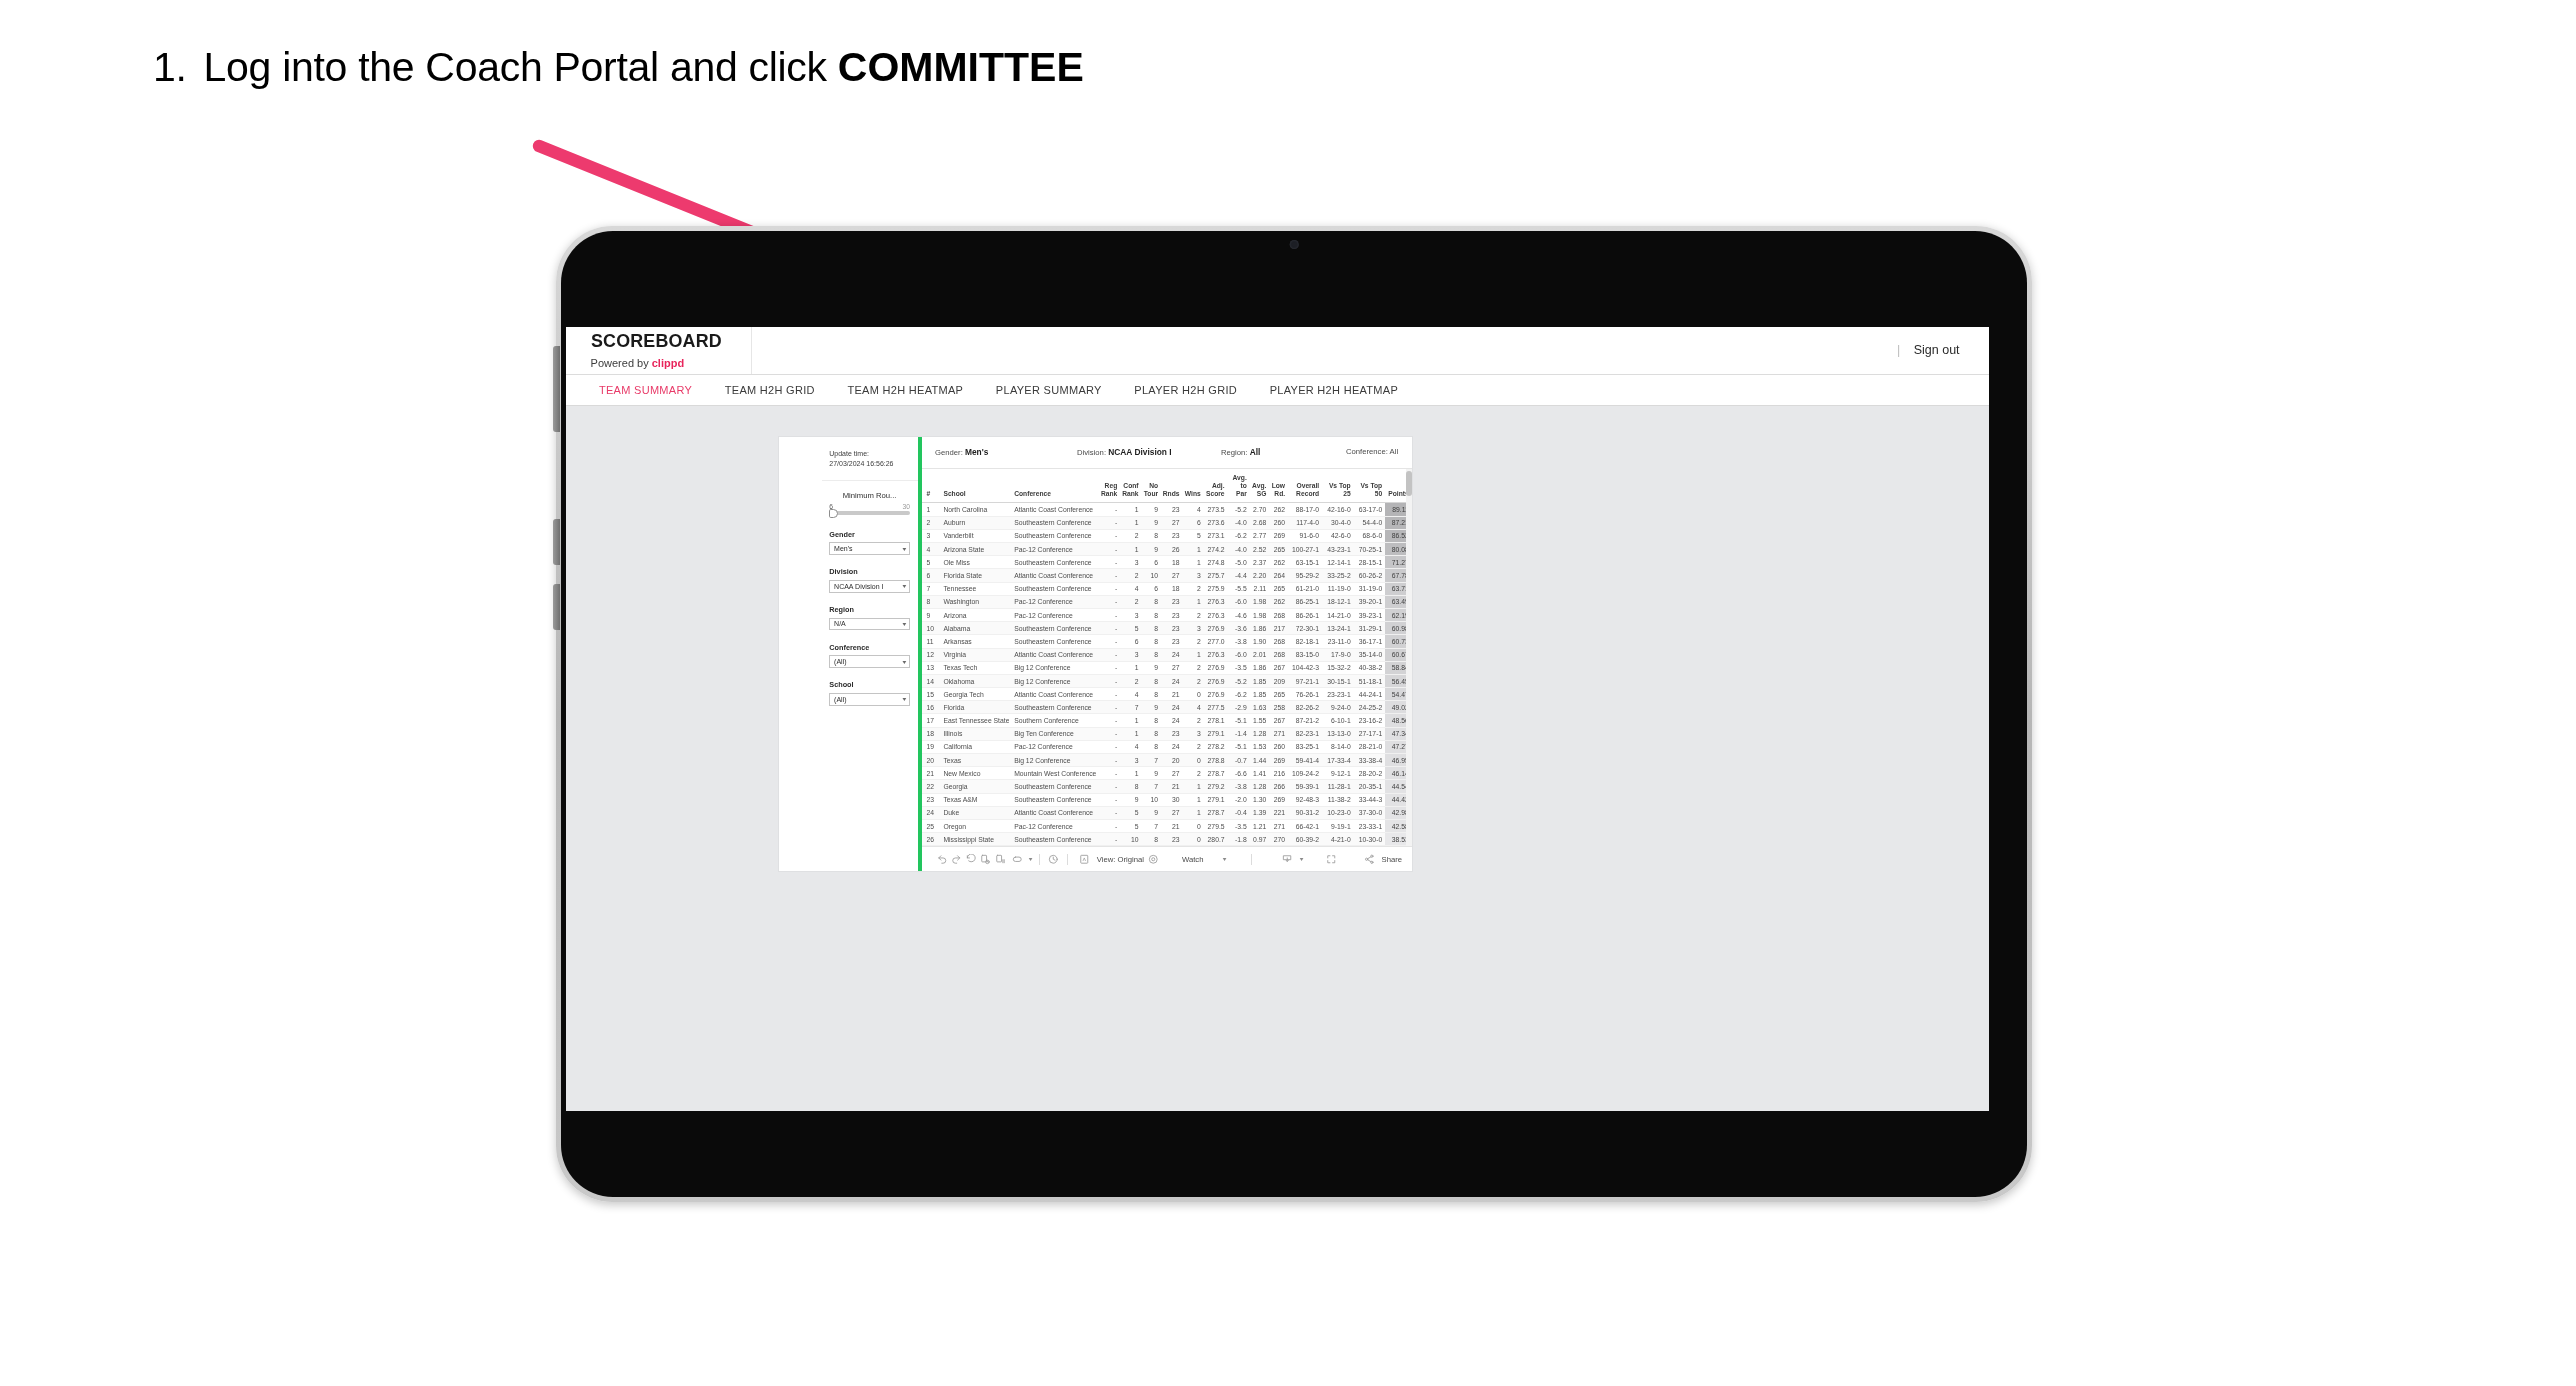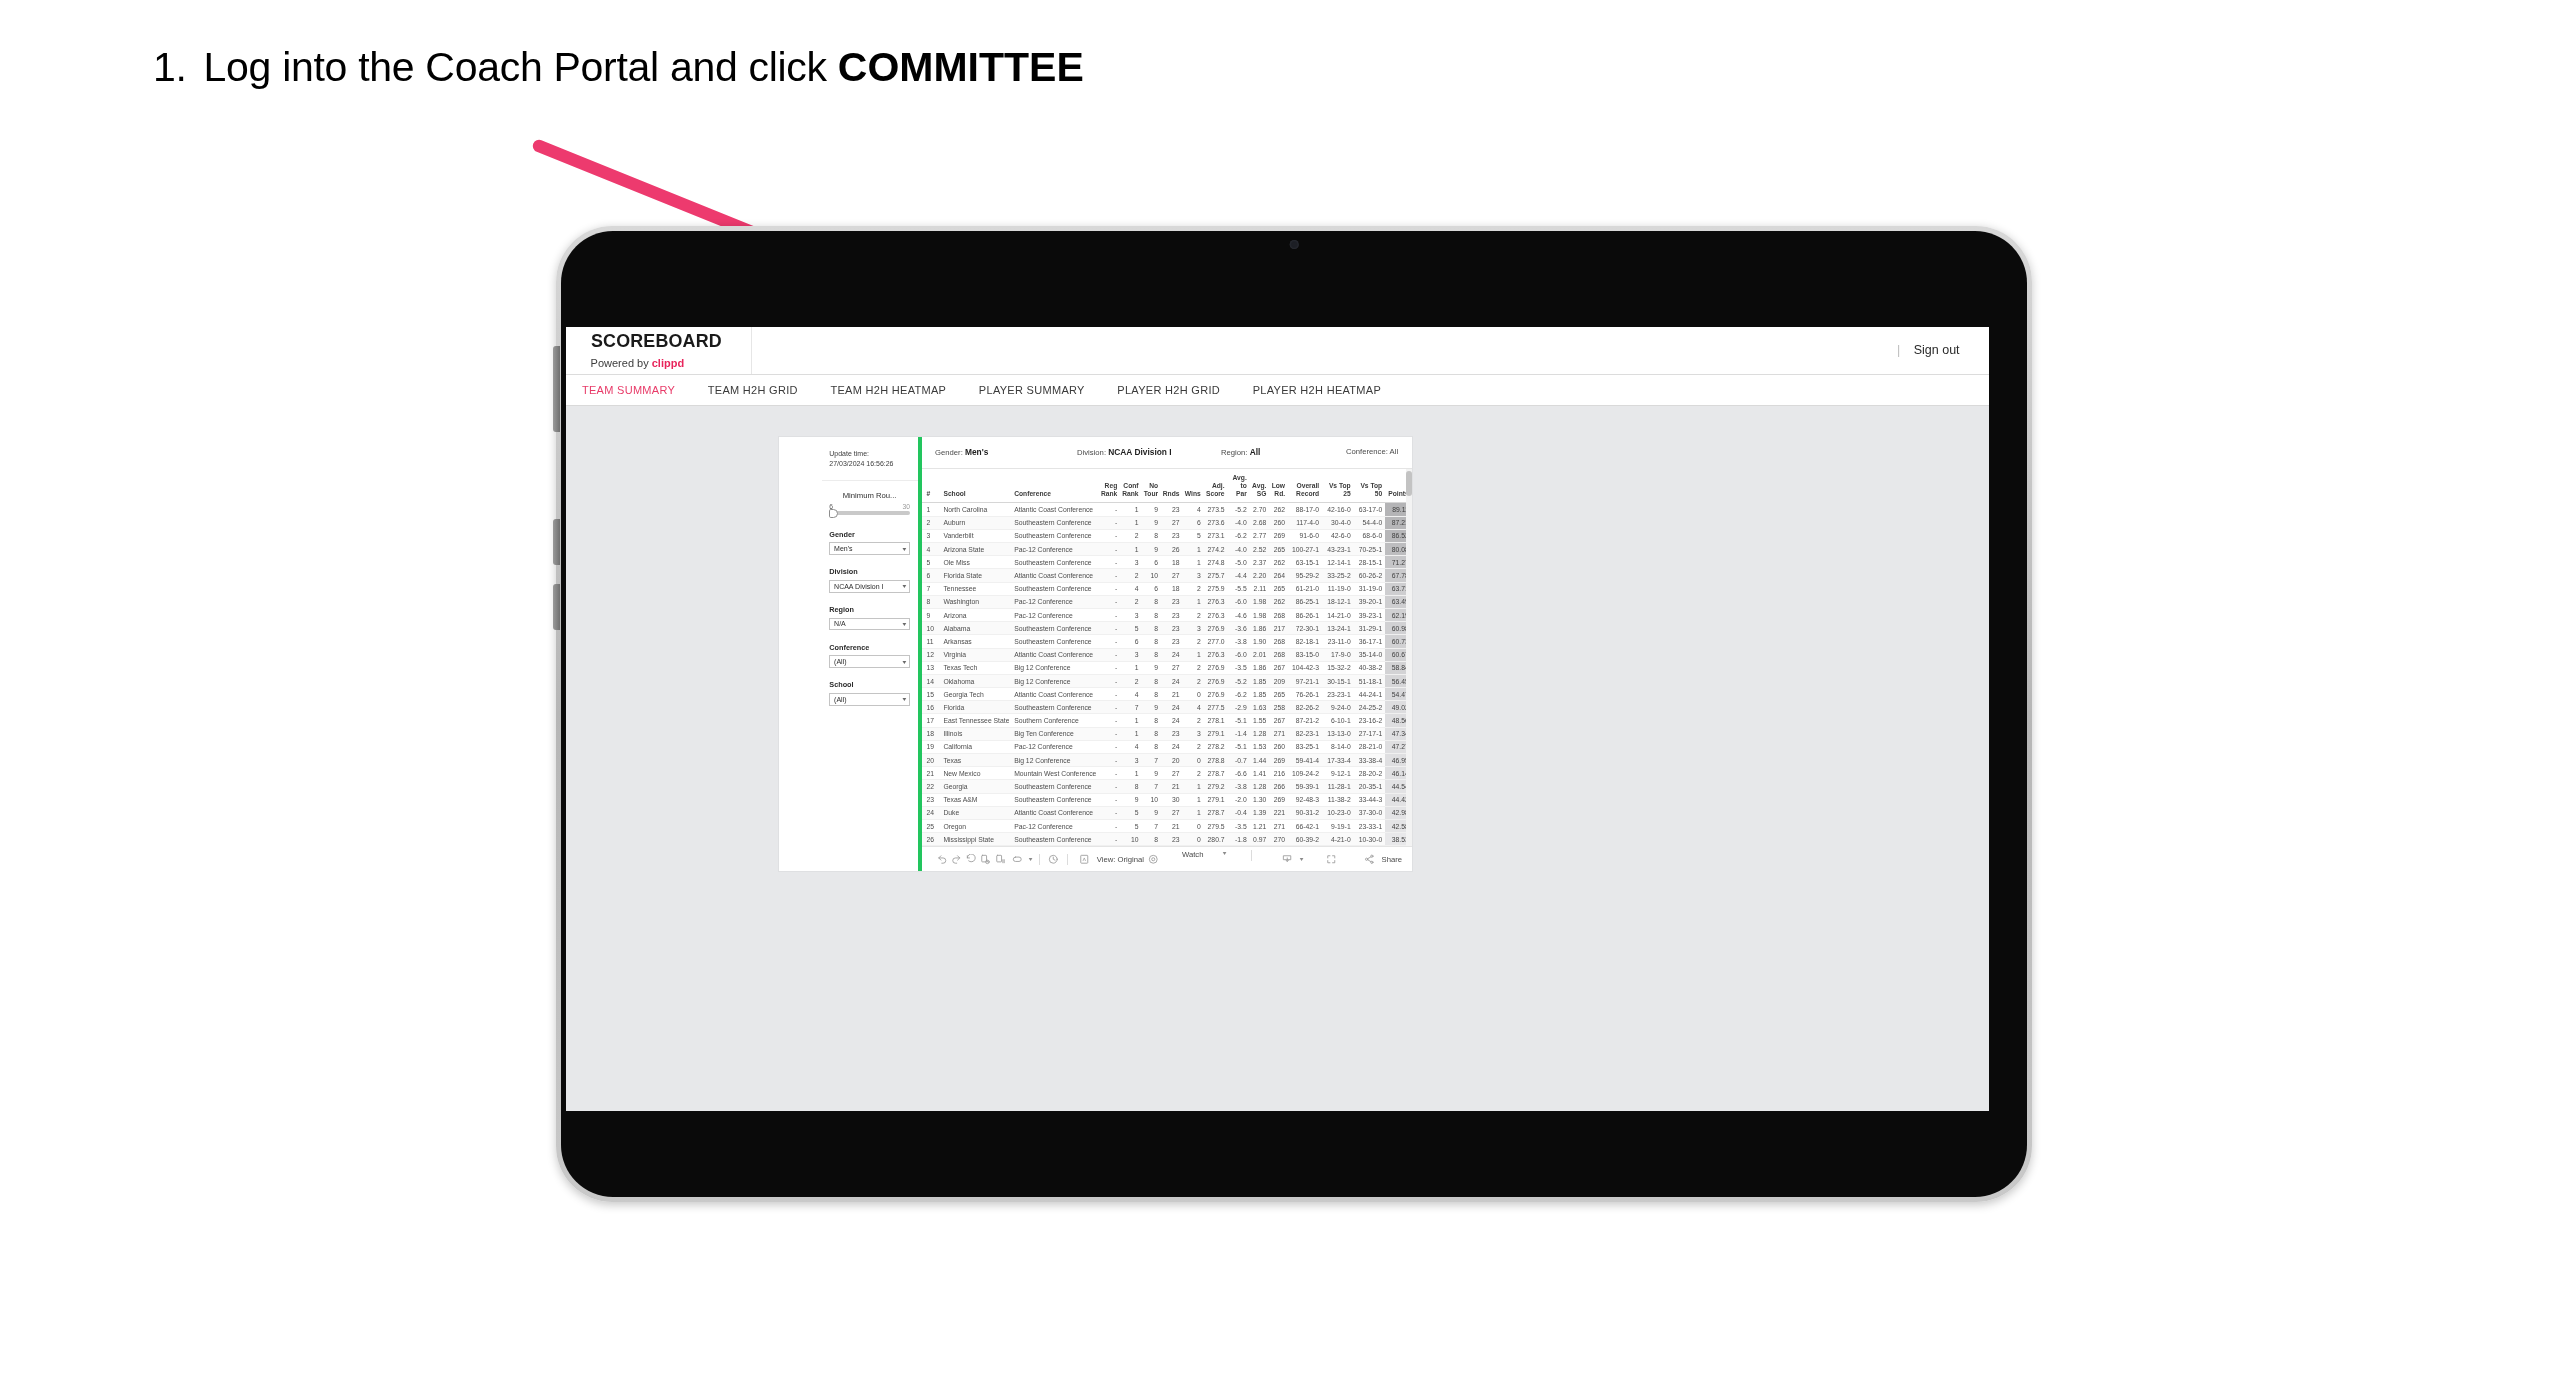--- a/index.html
+++ b/index.html
@@ -176,20 +176,21 @@
   .vbar { color: #bdbdbd; }
   .signout { cursor: pointer; }
 
   
   .subnav {
     display: flex;
     align-items: center;
     height: 31px;
     background: #ffffff;
     border-bottom: 1px solid #d9d9d9;
+    padding-left: 17px;
     gap: 0;
   }
   .subnav-item {
     font-size: 11px;
     letter-spacing: 0.3px;
     color: #3a3a3a;
     padding: 0 16.3px;
     cursor: pointer;
     white-space: nowrap;
   }
@@ -404,21 +405,21 @@
     background: #dcdcdc;
     margin: 0 6.7px;
   }
   .tb-text {
     font-size: 7.7px;
     color: #4a4a4a;
     cursor: pointer;
     white-space: nowrap;
   }
   .tb-group { display: flex; align-items: center; gap: 2.9px; }
-  .tb-right { margin-left: auto; display: flex; align-items: flex-start; gap: 19px; }
+  .tb-right { margin-left: auto; display: flex; align-items: center; gap: 19px; }
   .caret-sm { font-size: 5.8px; color: #8a8a8a; transform: scaleX(1.25); }
 
   .dash-strip {
     position: absolute;
     left: 0; right: 0; bottom: 0;
     height: 0;
   }
 </style>
 </head>
 <body>

